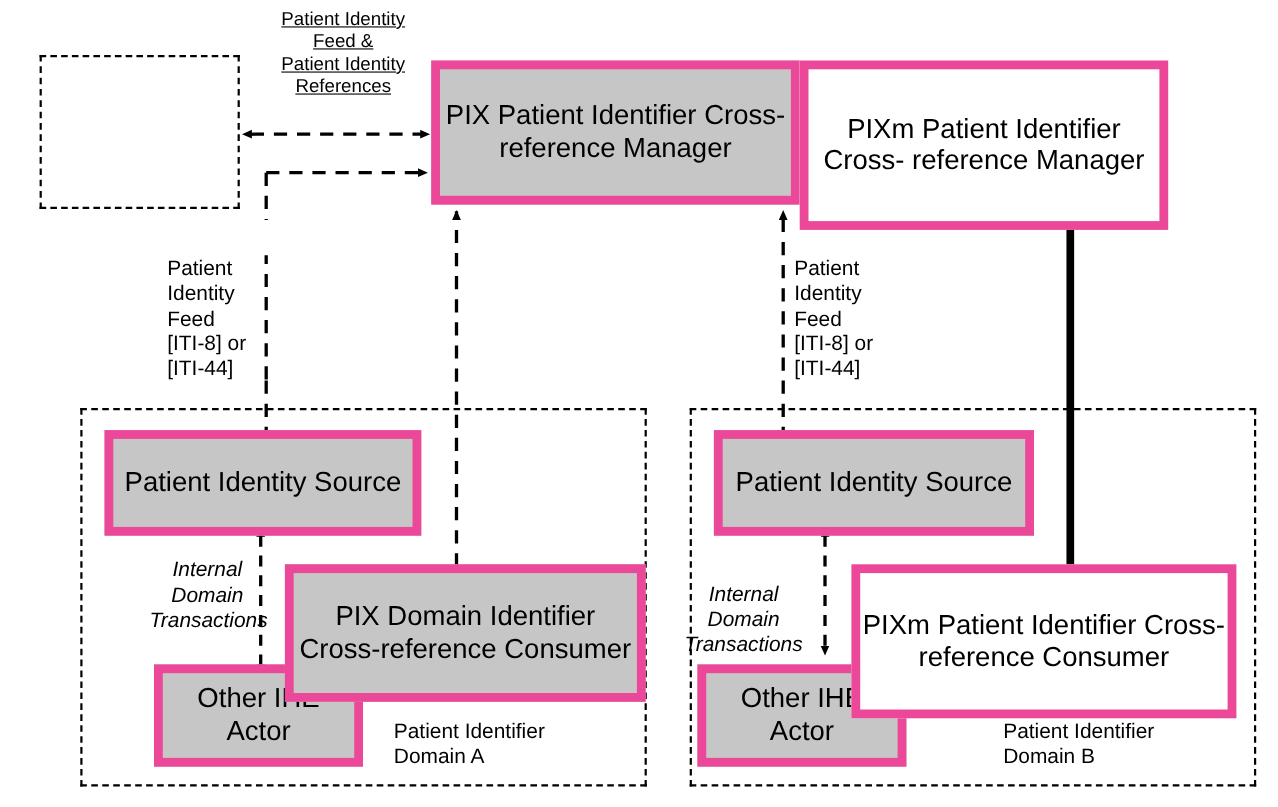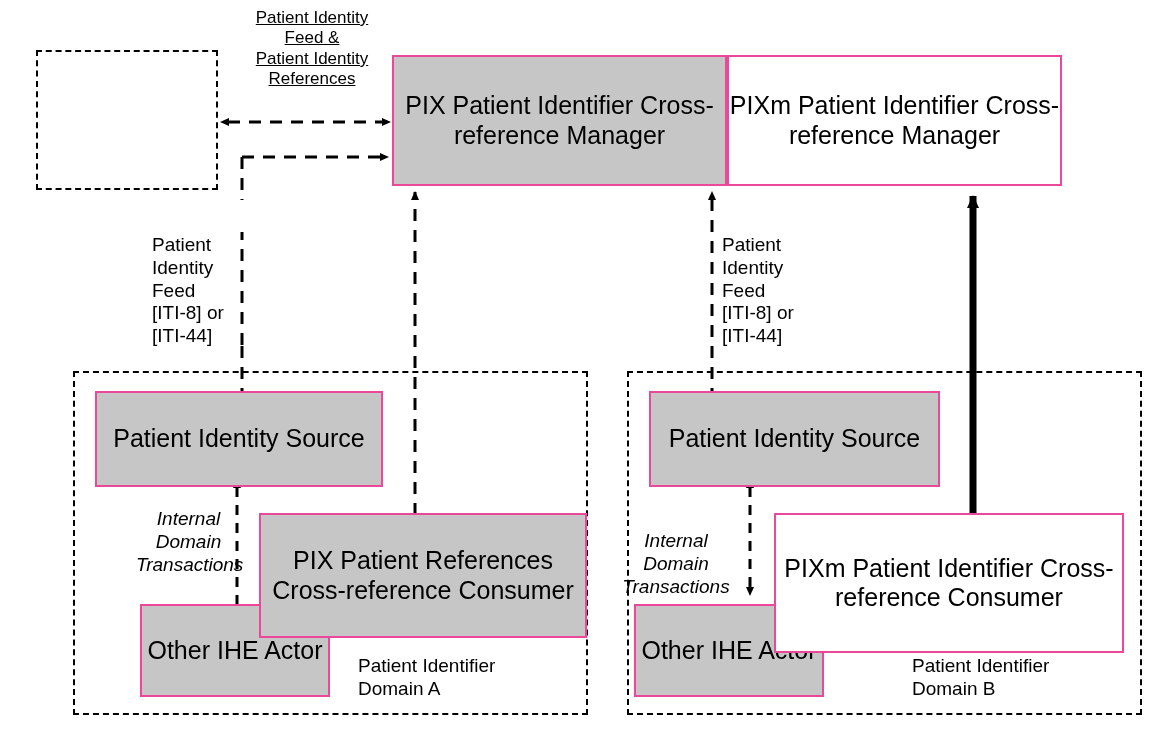--- a/index.html
+++ b/index.html
@@ -12,21 +12,21 @@
     width: 1162px;
     height: 734px;
     background: #ffffff;
     font-family: "Liberation Sans", sans-serif;
     color: #000000;
     overflow: hidden;
   }
   .box {
     position: absolute;
     box-sizing: border-box;
-    border: 2px solid #ec4899;
+    border: 8px solid #ec4899;
     display: flex;
     align-items: center;
     justify-content: center;
     text-align: center;
     line-height: 1.18;
   }
   .gray {
     background: #c6c6c6;
   }
   .white {
@@ -108,31 +108,31 @@
     <line x1="237" y1="487" x2="237" y2="612" stroke="#000" stroke-width="3" stroke-dasharray="10,8" marker-end="url(#arrHead)" marker-start="url(#arrHeadBack)"></line>
 
     <line x1="750" y1="487" x2="750" y2="595" stroke="#000" stroke-width="3" stroke-dasharray="10,8" marker-end="url(#arrHead)" marker-start="url(#arrHeadBack)"></line>
   </svg>
 
 
   <div class="box gray" style="left:392px; top:55px; width:335px; height:131px; font-size:25px;">PIX Patient Identifier
 Cross-reference
 Manager</div>
 
-  <div class="box white" style="left:727px; top:55px; width:335px; height:131px; font-size:25px;">PIXm Patient
+  <div class="box white" style="left:727px; top:55px; width:335px; height:154px; font-size:25px;">PIXm Patient
 Identifier Cross-
 reference Manager</div>
 
   <div class="box gray" style="left:95px; top:391px; width:288px; height:96px; font-size:25px;">Patient Identity
 Source</div>
 
   <div class="box gray" style="left:140px; top:604px; width:190px; height:93px; font-size:25px;">Other
 IHE Actor</div>
 
-  <div class="box gray" style="left:259px; top:513px; width:328px; height:125px; font-size:25px;">PIX Patient References
+  <div class="box gray" style="left:259px; top:513px; width:328px; height:125px; font-size:25px;">PIX Domain Identifier
 Cross-reference
 Consumer</div>
 
   <div class="box gray" style="left:649px; top:391px; width:291px; height:96px; font-size:25px;">Patient Identity
 Source</div>
 
   <div class="box gray" style="left:634px; top:604px; width:190px; height:93px; font-size:25px;">Other
 IHE Actor</div>
 
   <div class="box white" style="left:774px; top:513px; width:350px; height:140px; font-size:25px;">PIXm Patient

